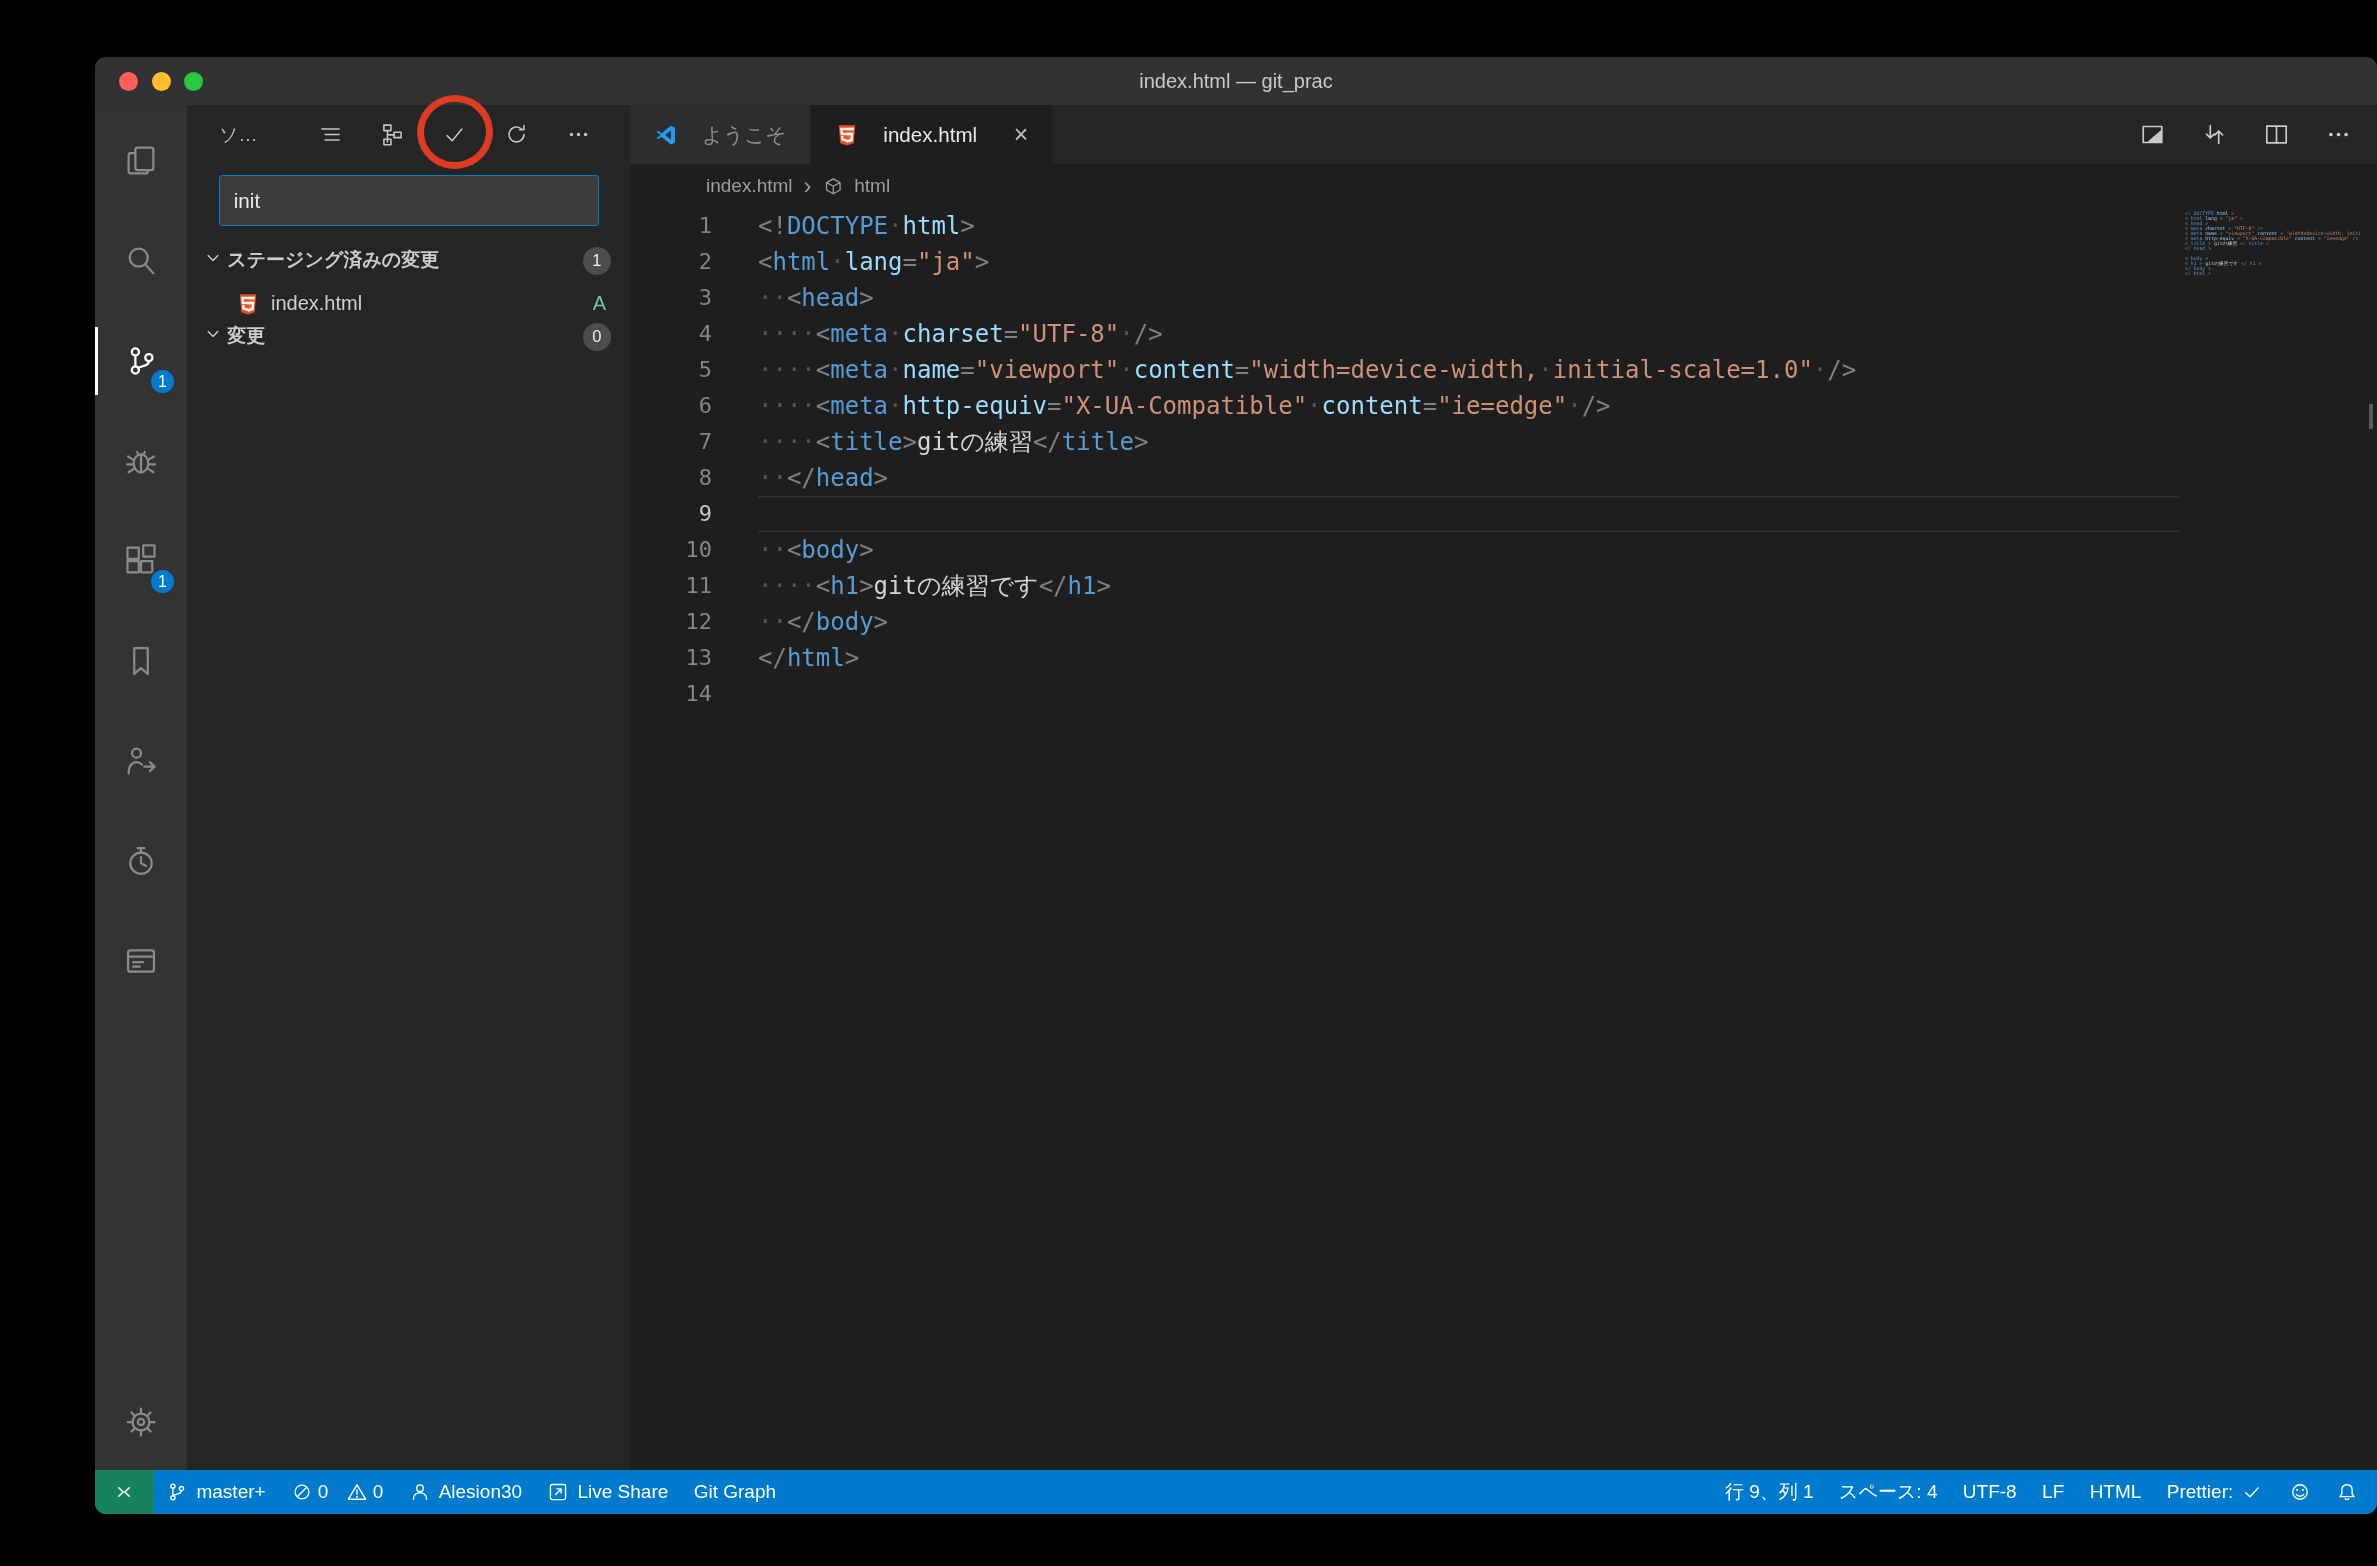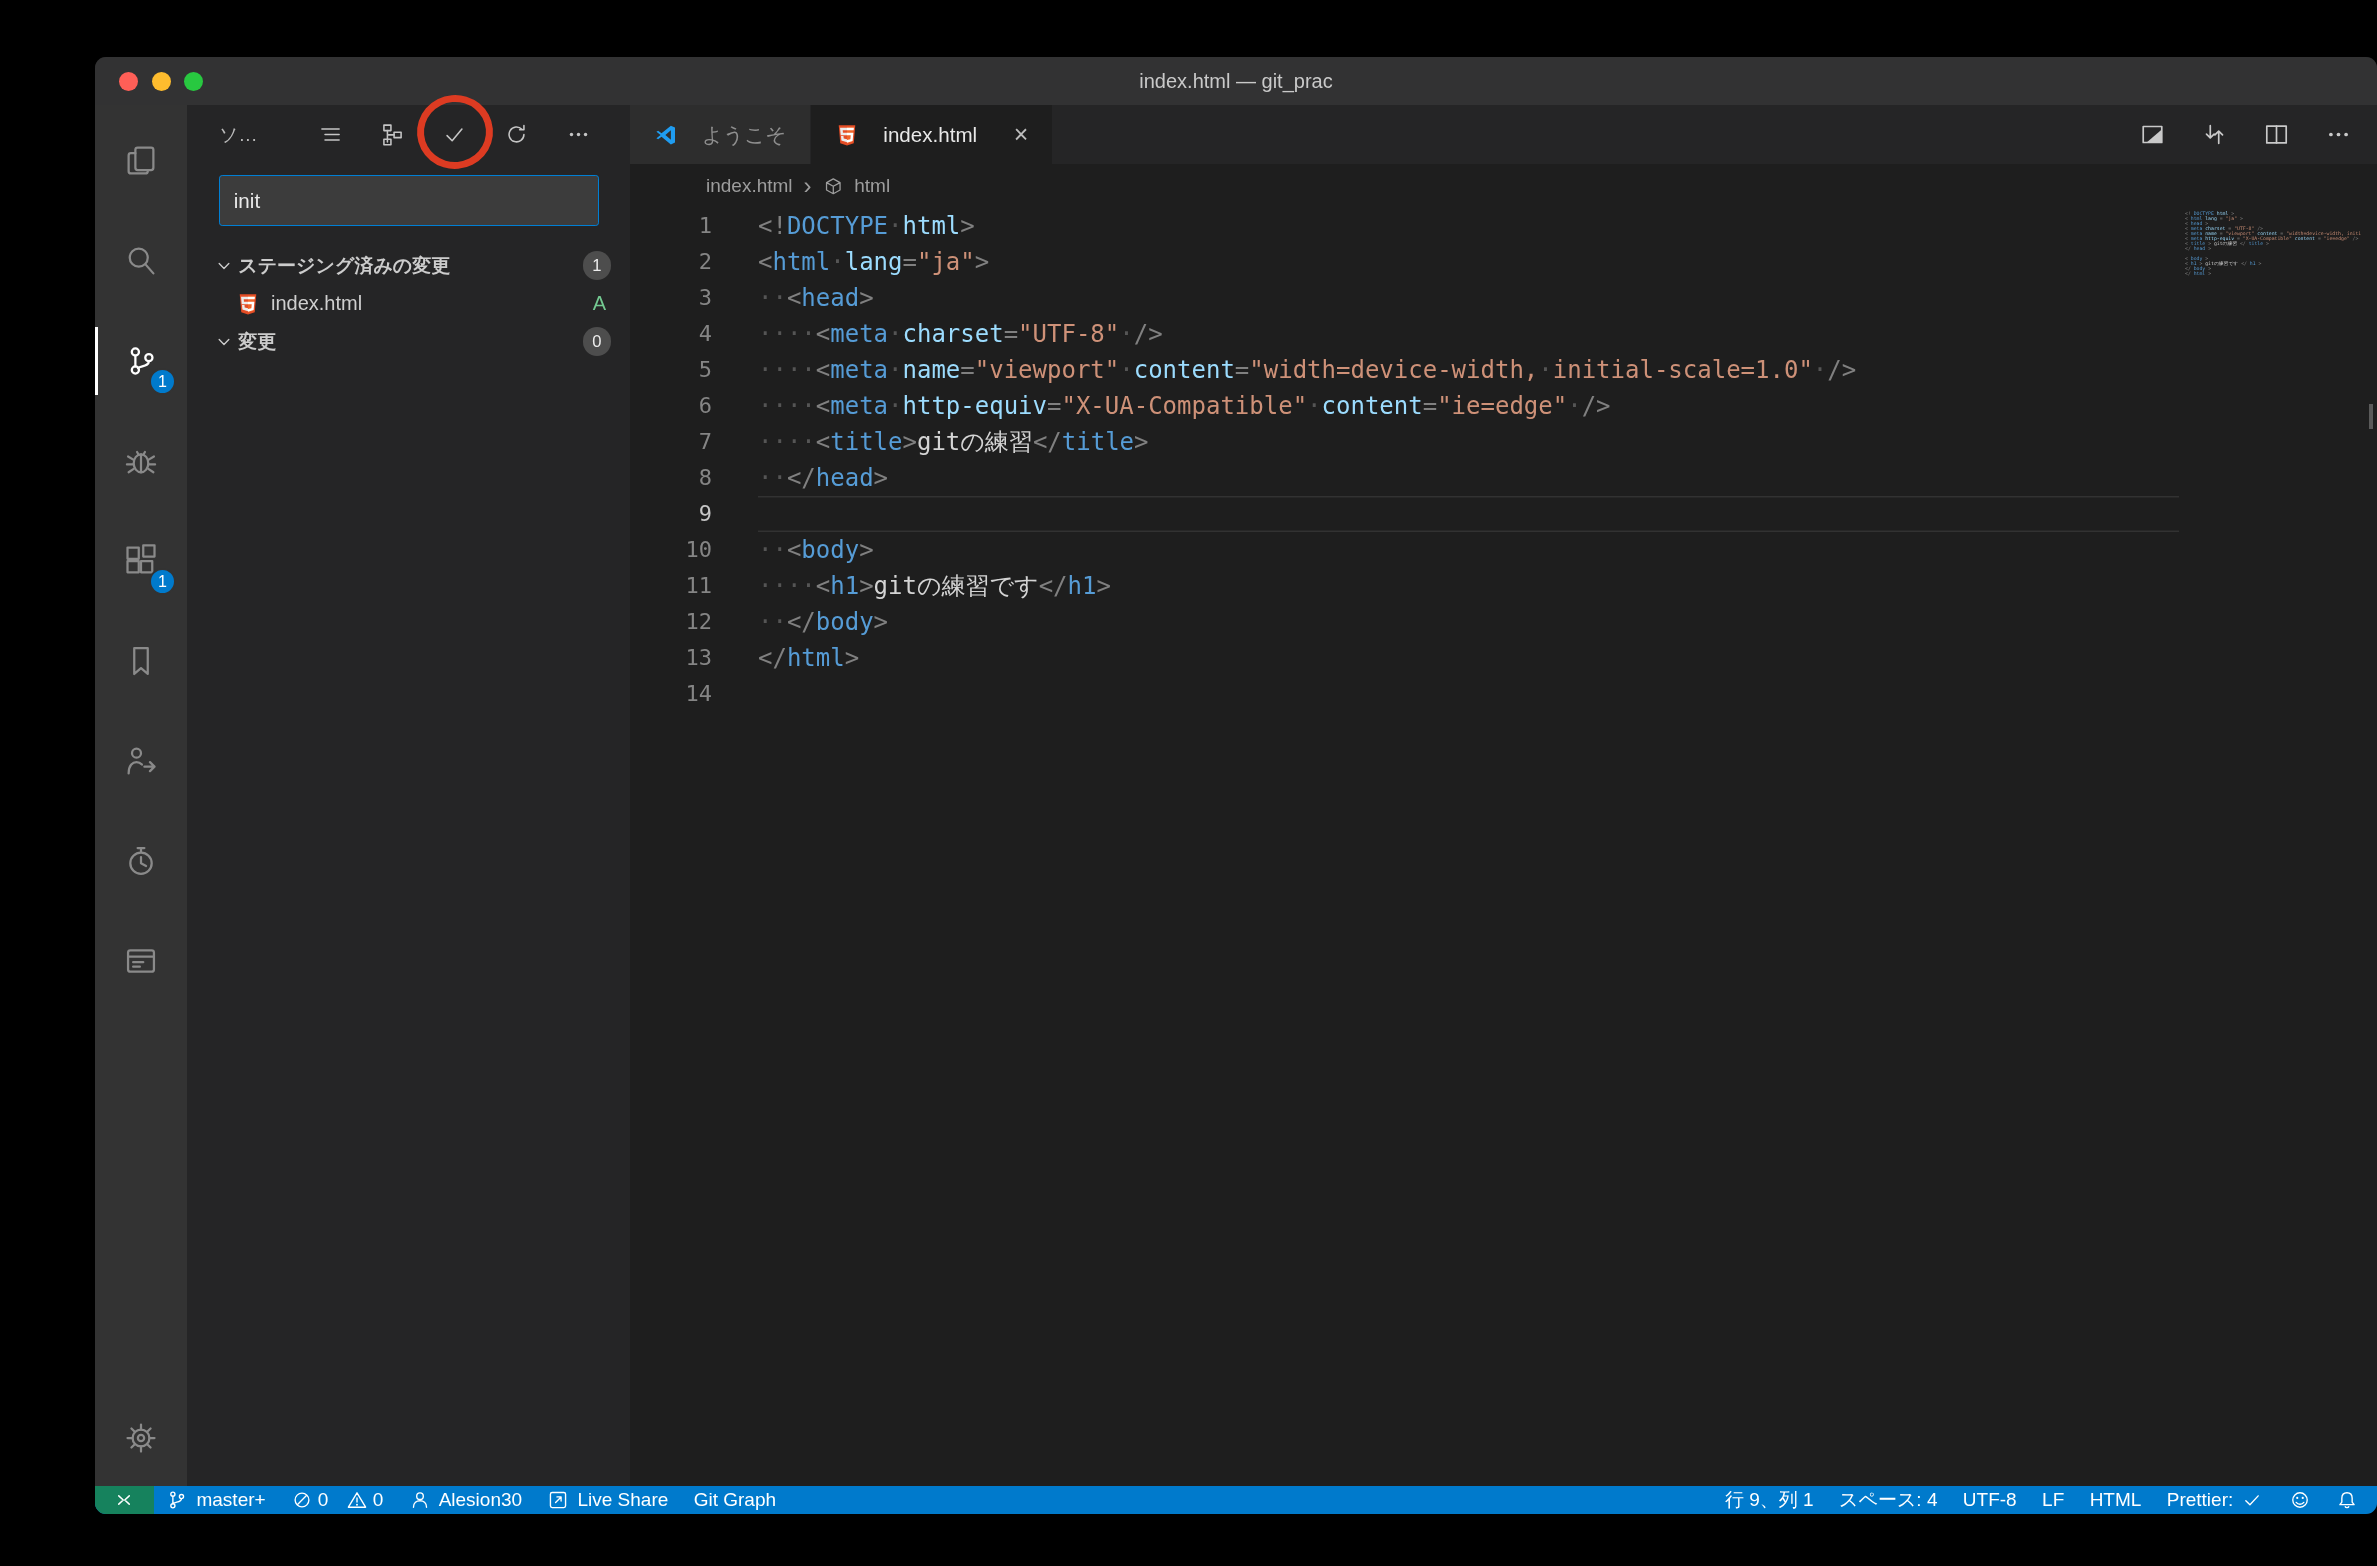--- a/index.html
+++ b/index.html
@@ -38,21 +38,21 @@
 
   
   .sidebar{width:443px;background:#252526;flex:0 0 auto;display:flex;flex-direction:column;}
   .sidebar-header{height:59px;display:flex;align-items:center;padding:0 20.6px 0 32px;}
   .sidebar-title{color:#bababa;font-size:19px;margin-right:auto;letter-spacing:0.8px;white-space:nowrap;}
   .scm-tool{width:62px;height:48px;display:flex;align-items:center;justify-content:center;color:#c5c5c5;cursor:pointer;}
   .scm-tool .icon{width:25px;height:25px;}
   .scm-input{display:block;width:380px;height:51px;margin:11px auto 8px auto;background:#3c3c3c;border:1.6px solid #007fd4;
     border-radius:3.2px;color:#eaeaea;font-size:20.6px;padding:0 14.3px;outline:none;font-family:"Liberation Sans",sans-serif;}
   .scm-sections{margin-top:12.7px;}
-  .scm-sec-header{height:38px;display:flex;align-items:center;padding-left:26px;color:#cccccc;font-size:19px;font-weight:700;cursor:pointer;}
+  .scm-sec-header{height:38px;display:flex;align-items:flex-start;padding-left:15px;color:#cccccc;font-size:19px;font-weight:700;cursor:pointer;}
   .scm-sec-header .icon{width:22px;height:22px;margin-right:3.2px;color:#cccccc;}
   .scm-badge{margin-left:auto;margin-right:19px;min-width:28.5px;height:28.5px;border-radius:14.3px;background:#4d4d4d;color:#ededed;
     font-size:16.6px;font-weight:400;display:flex;align-items:center;justify-content:center;padding:0 6.3px;}
   .scm-file{height:38px;display:flex;align-items:center;padding-left:49px;gap:11px;color:#cfcfcf;font-size:20px;cursor:pointer;}
   .scm-file .icon{width:24px;height:24px;}
   .scm-status{margin-left:auto;margin-right:24px;color:var(--c-added);font-size:20px;}
 
   
   .annotation-circle{position:absolute;left:322px;top:38px;width:76px;height:74px;border:7.1px solid var(--c-annotation);
     border-radius:50%;z-index:40;pointer-events:none;transform:rotate(-5deg);}
@@ -80,21 +80,21 @@
   .line-code{margin-left:46px;flex:1;margin-right:198px;white-space:pre;}
   .code-line.current .line-code{box-shadow:inset 0 1.6px 0 rgba(255,255,255,.09),inset 0 -1.6px 0 rgba(255,255,255,.09);}
   .code-line.current .gutter{color:#c6c6c6;}
   .c-p{color:#808080}.c-t{color:#569cd6}.c-a{color:#9cdcfe}.c-s{color:#ce9178}.c-x{color:#d4d4d4}.c-w{color:#555555}
 
   .minimap{position:absolute;top:3.2px;right:16px;width:176px;font-size:4.8px;line-height:5px;white-space:pre;overflow:hidden;opacity:.95;cursor:pointer;}
   .minimap div{height:5px;overflow:hidden;}
   .overview-mark{position:absolute;right:4px;top:196px;width:4px;height:25px;background:#5a5a5a;}
 
   
-  .statusbar{height:28px;flex:0 0 auto;background:var(--c-status);display:flex;align-items:stretch;color:#fff;font-size:19px;}
+  .statusbar{height:44px;flex:0 0 auto;background:var(--c-status);display:flex;align-items:stretch;color:#fff;font-size:19px;}
   .sb-item{display:flex;align-items:center;gap:8px;padding:0 12.7px;cursor:pointer;white-space:nowrap;}
   .sb-item .icon{width:22px;height:22px;color:#fff;}
   .sb-remote{background:var(--c-remote);padding:0 17.4px;}
   .sb-remote .icon{width:24px;height:24px;}
   .sb-right{margin-left:auto;display:flex;align-items:stretch;padding-right:6.3px;}
   .sb-part{display:flex;align-items:center;gap:4.8px;margin-right:9.5px;}
   .sb-part:last-child{margin-right:0;}
   .icon svg{width:100%;height:100%;display:block;}
 </style>
 </head>

